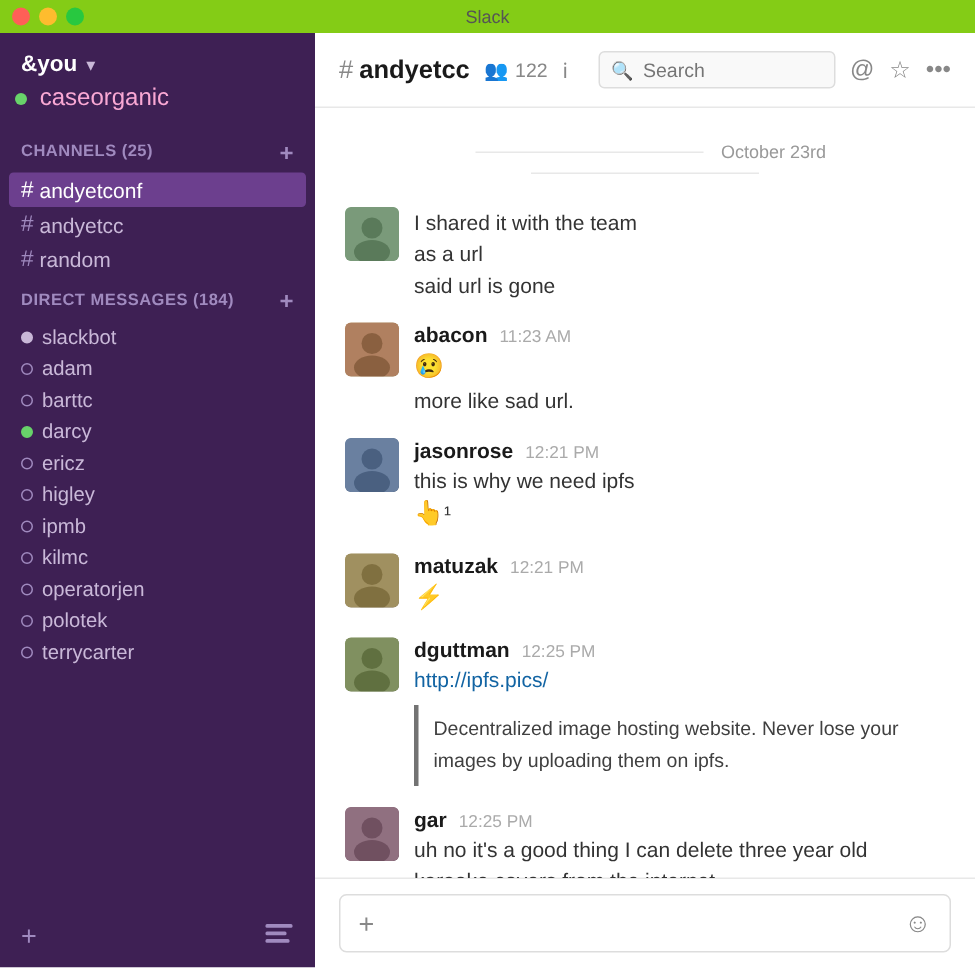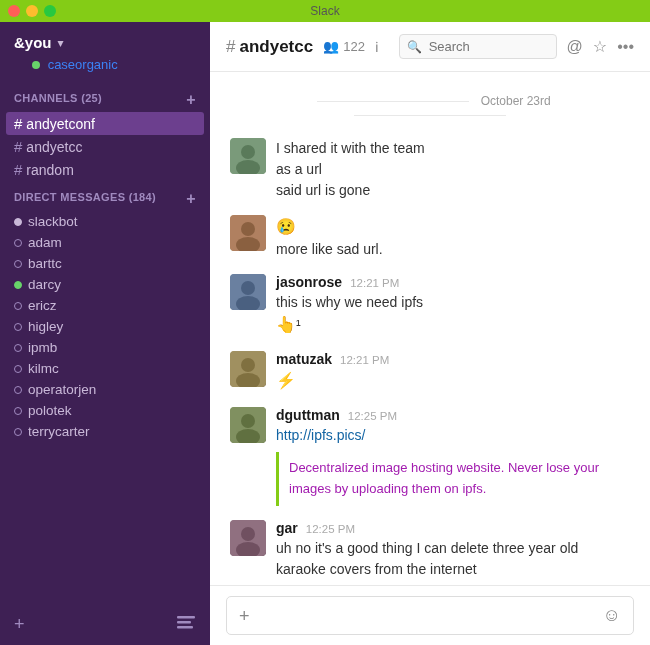--- a/index.html
+++ b/index.html
@@ -73,23 +73,23 @@
     .workspace-name {
       font-size: 15px;
       font-weight: 700;
       color: #fff;
     }
     .chevron-icon {
       color: #c9b8d8;
       font-size: 12px;
     }
     .sidebar-status {
-      font-size: 13px;
-      color: #3b82f6;
-      padding: 0 32px 10px;
+      font-size: 16px;
+      color: #f9a8d4;
+      padding: 0 10px 10px;
     }
     .status-dot {
       display: inline-block;
       width: 8px; height: 8px;
       border-radius: 50%;
       background: #68d36a;
       margin-right: 4px;
     }
     .section-header {
       font-size: 11px;
@@ -318,25 +318,25 @@
       line-height: 1.5;
     }
     .msg-text a {
       color: #1264a3;
       text-decoration: none;
     }
     .msg-text .emoji {
       font-size: 16px;
     }
     .link-preview {
-      border-left: 3px solid #84cc16;
+      border-left: 3px solid #737373;
       padding: 6px 10px;
       margin-top: 6px;
       font-size: 13px;
-      color: #a21caf;
+      color: #404040;
       line-height: 1.6;
     }
 
     
     .message-input-area {
       padding: 10px 16px;
       border-top: 1px solid #e8e8e8;
       flex-shrink: 0;
     }
     .message-input-box {
@@ -519,20 +519,24 @@
 
       <div class="message-group">
         <div class="avatar abacon">
           <svg width="36" height="36" viewBox="0 0 36 36">
               <rect width="36" height="36" rx="4" fill="#b08060"></rect>
               <circle cx="18" cy="14" r="7" fill="#8a6040"></circle>
               <ellipse cx="18" cy="30" rx="12" ry="8" fill="#8a6040"></ellipse>
             </svg>
         </div>
         <div class="msg-body">
+          <div class="msg-header">
+            <span class="msg-author">abacon</span>
+            <span class="msg-time">11:23 AM</span>
+          </div>
           <div class="msg-text"><span class="emoji">😢</span><br>more like sad url.</div>
         </div>
       </div>
 
       <div class="message-group">
         <div class="avatar jasonrose">
           <svg width="36" height="36" viewBox="0 0 36 36">
               <rect width="36" height="36" rx="4" fill="#6a80a0"></rect>
               <circle cx="18" cy="14" r="7" fill="#4a6080"></circle>
               <ellipse cx="18" cy="30" rx="12" ry="8" fill="#4a6080"></ellipse>

